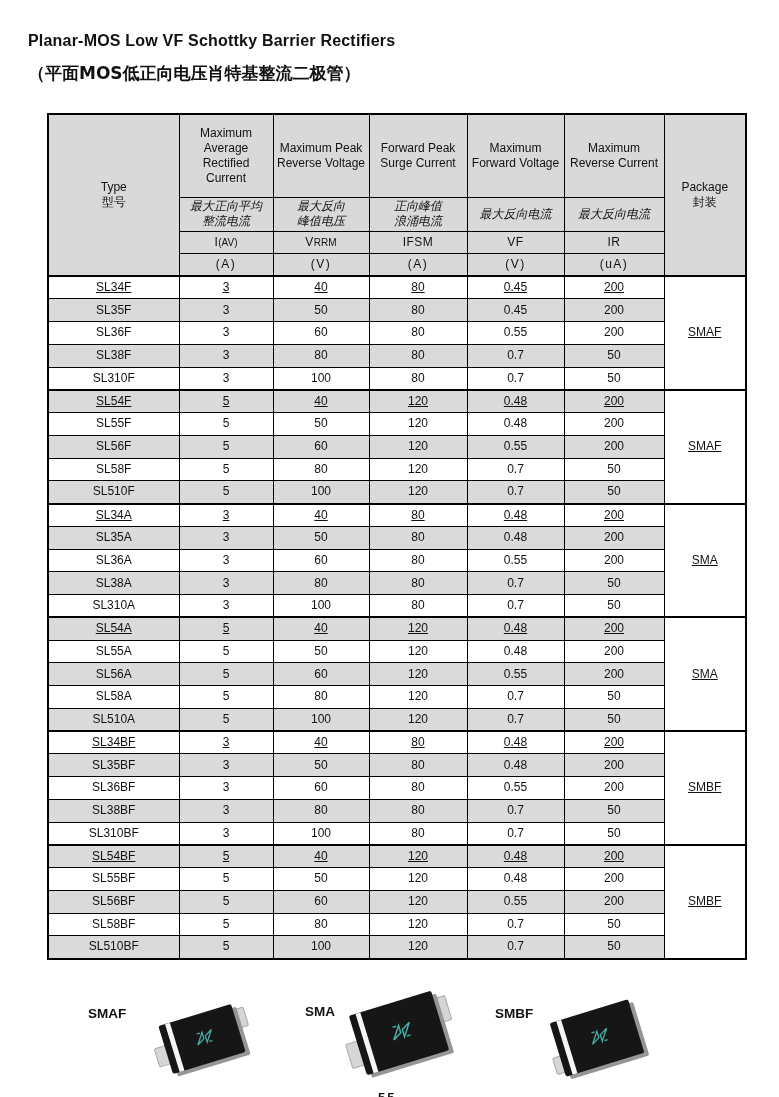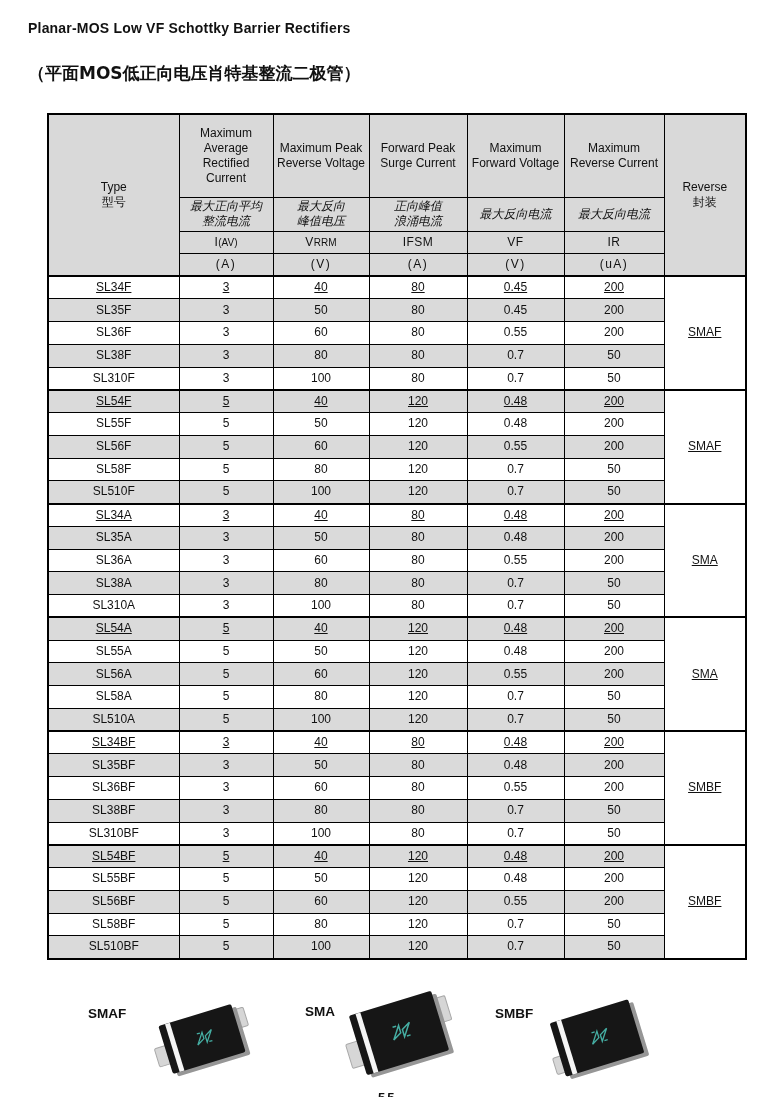--- a/index.html
+++ b/index.html
@@ -12,22 +12,22 @@
   *{margin:0;padding:0;box-sizing:border-box;}
   html,body{width:779px;height:1097px;}
   body{
     position:relative;
     background:#ffffff;
     overflow:hidden;
     font-family:"Liberation Sans","DejaVu Sans",sans-serif;
     color:var(--ink);
   }
   .doc-title{
-    position:absolute;left:28px;top:20px;
-    font-size:14px;font-weight:bold;letter-spacing:0.2px;
+    position:absolute;left:28px;top:32px;
+    font-size:16px;font-weight:bold;letter-spacing:0.2px;
   }
   .doc-subtitle{
     position:absolute;left:28px;top:62px;
     font-size:17px;font-weight:bold;
     font-family:"DejaVu Sans","Liberation Sans",sans-serif;
   }
   table.spec{
     position:absolute;left:47px;top:113px;
     width:698px;
     border-collapse:collapse;
@@ -110,21 +110,21 @@
     <col style="width:82px">
   </colgroup>
   <tbody>
     <tr class="hrow hrow-en">
       <td class="corner-cell" rowspan="4"><span>Type</span><br><span class="zh">型号</span></td>
       <td>Maximum Average Rectified Current</td>
       <td>Maximum Peak Reverse Voltage</td>
       <td>Forward Peak Surge Current</td>
       <td>Maximum Forward Voltage</td>
       <td>Maximum Reverse Current</td>
-      <td class="corner-cell" rowspan="4"><span>Reverse</span><br><span class="zh">封装</span></td>
+      <td class="corner-cell" rowspan="4"><span>Package</span><br><span class="zh">封装</span></td>
     </tr>
     <tr class="hrow hrow-zh">
       <td class="zh">最大正向平均
 整流电流</td>
       <td class="zh">最大反向
 峰值电压</td>
       <td class="zh">正向峰值
 浪涌电流</td>
       <td class="zh">最大反向电流</td>
       <td class="zh">最大反向电流</td>

